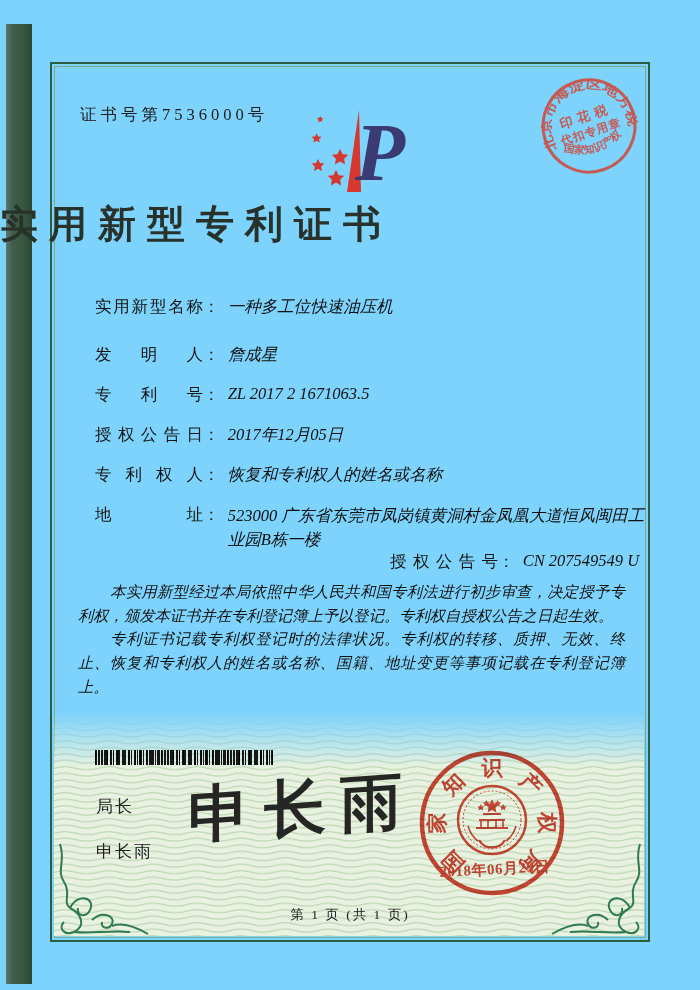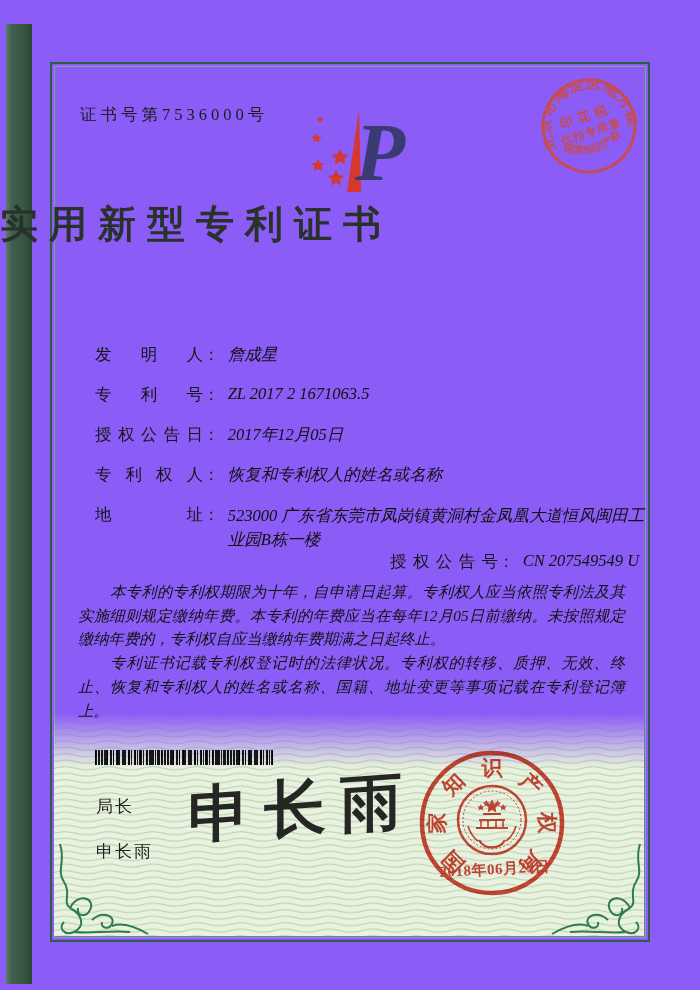--- a/index.html
+++ b/index.html
@@ -1,18 +1,18 @@
 <!DOCTYPE html>
 <html><head>
 <meta charset="utf-8">
 <style>
   html,body{margin:0;padding:0;background:#e8e6da;}
   .page{
     position:relative;width:700px;height:990px;margin:0 auto;
-    background:#8b5cf6;overflow:hidden;
+    background:#7dd3fc;overflow:hidden;
     font-family:"Liberation Serif","DejaVu Serif",serif;color:#1b1b1b;
   }
   .spine{position:absolute;left:6px;top:24px;width:26px;height:960px;
     background:linear-gradient(90deg,#59796a 0%,#3f5e4c 25%,#37553f 70%,#2c4636 100%);}
   .frame{position:absolute;left:50px;top:62px;width:596px;height:876px;
     border:2px solid #2b5e43;}
   .frame-inner{position:absolute;inset:2px;border:1px solid #7fa98b;}
   .wash{position:absolute;left:54px;top:713px;width:590px;height:223px;
     -webkit-mask-image:linear-gradient(180deg,transparent 0,#000 55px);
     mask-image:linear-gradient(180deg,transparent 0,#000 55px);}
@@ -100,20 +100,24 @@
       <path d="M57 43 l2.6 5.2 5.7.6 -4.2 3.9 1 5.7 -5.1-2.8 -5.1 2.8 1-5.7 -4.2-3.9 5.7-.6 Z"></path>
       <path d="M35 53 l2 4 4.4.5 -3.2 3 .8 4.4 -4-2.2 -4 2.2 .8-4.4 -3.2-3 4.4-.5 Z"></path>
       <path d="M53 64 l2.6 5.2 5.7.6 -4.2 3.9 1 5.7 -5.1-2.8 -5.1 2.8 1-5.7 -4.2-3.9 5.7-.6 Z"></path>
       <polygon points="76,4 64,86 78,86"></polygon>
     </g>
     <text x="72" y="74" font-size="82" font-weight="bold" font-style="italic" font-family="Liberation Serif, serif" fill="#3a3b72">P</text>
   </svg>
 
   <div class="title">实用新型专利证书</div>
 
+  <div class="frow" style="top:296px">
+    <span class="flabel">实用新型名称</span><span class="fcolon">：</span>
+    <span class="fvalue">一种多工位快速油压机</span>
+  </div>
   <div class="frow" style="top:344px">
     <span class="flabel">发明人</span><span class="fcolon">：</span>
     <span class="fvalue">詹成星</span>
   </div>
   <div class="frow" style="top:384px">
     <span class="flabel">专利号</span><span class="fcolon">：</span>
     <span class="fvalue">ZL 2017 2 1671063.5</span>
   </div>
   <div class="frow" style="top:424px">
     <span class="flabel">授权公告日</span><span class="fcolon">：</span>
@@ -128,21 +132,21 @@
     <span class="fvalue wrap">523000 广东省东莞市凤岗镇黄洞村金凤凰大道恒风闽田工业园B栋一楼</span>
   </div>
   <div class="frow" style="top:551px">
     <span class="col2">
       <span class="flabel">授权公告号</span><span class="fcolon">：</span>
       <span class="fvalue">CN 207549549 U</span>
     </span>
   </div>
 
   <div class="bodytext">
-    <p>本专利的专利权期限为十年，自申请日起算。专利权人应当依照专利法及其实施细则规定缴纳年费。本专利的年费应当在每年12月05日前缴纳。未按照规定缴纳年费的，专利权自应当缴纳年费期满之日起终止。</p>
+    <p>本实用新型经过本局依照中华人民共和国专利法进行初步审查，决定授予专利权，颁发本证书并在专利登记簿上予以登记。专利权自授权公告之日起生效。</p>
     <p>专利证书记载专利权登记时的法律状况。专利权的转移、质押、无效、终止、恢复和专利权人的姓名或名称、国籍、地址变更等事项记载在专利登记簿上。</p>
   </div>
 
   <div class="barcode"></div>
 
   <div class="director">局长</div>
   <div class="director-name">申长雨</div>
   <div class="signature">申长雨</div>
 
   <svg class="seal" width="170" height="170" viewBox="0 0 170 170">
@@ -188,14 +192,15 @@
         <textPath href="#taxTopArc" startOffset="2" textLength="176" lengthAdjust="spacingAndGlyphs">北京市海淀区地方税务局</textPath>
       </text>
       <text x="60" y="54" font-size="13" font-weight="bold" text-anchor="middle" letter-spacing="5">印花税</text>
       <text x="60" y="70" font-size="11.5" font-weight="bold" text-anchor="middle" letter-spacing="1">代扣专用章</text>
       <text font-size="10.5" font-weight="bold">
         <textPath href="#taxBottomArc" startOffset="0" textLength="74" lengthAdjust="spacingAndGlyphs">国家知识产权局</textPath>
       </text>
     </g>
   </svg>
 
+  <div class="footer">第 1 页 (共 1 页)</div>
 
 </div>
 
 </body></html>

